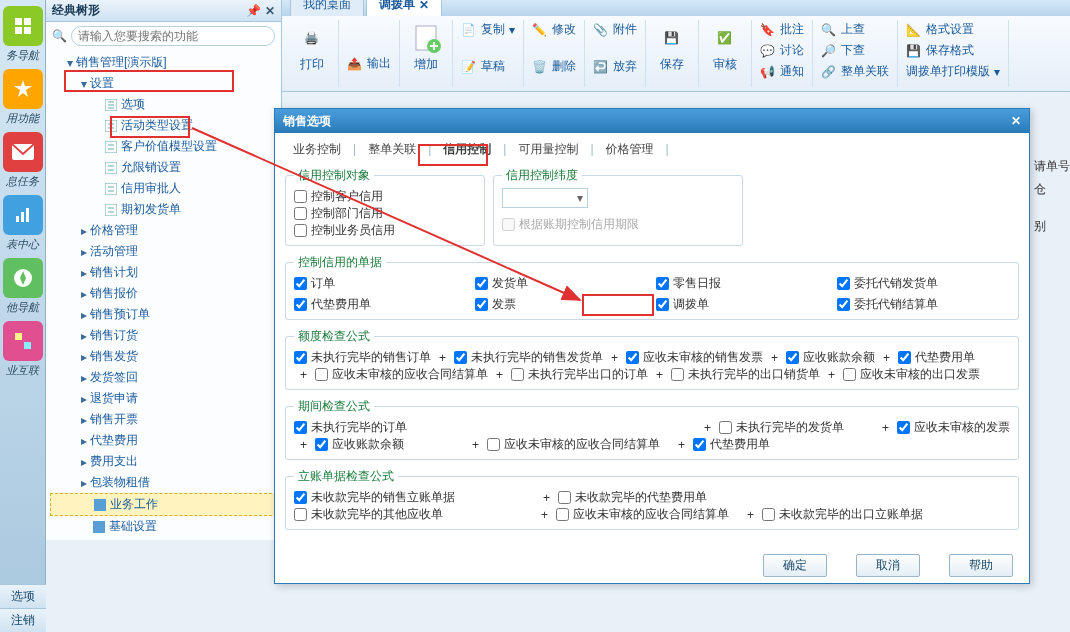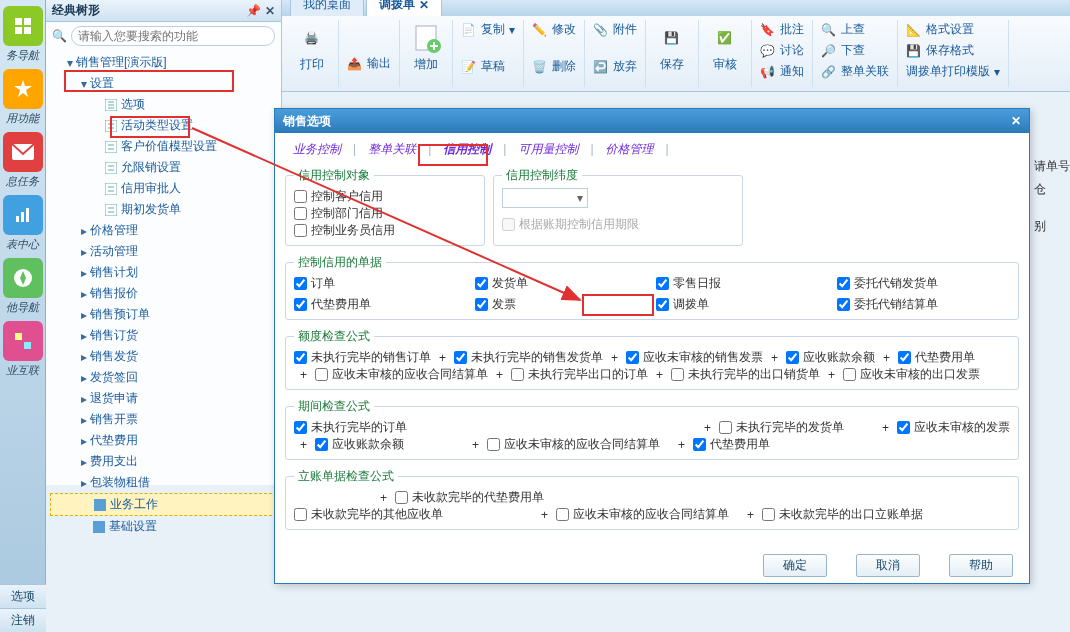--- a/index.html
+++ b/index.html
@@ -4,21 +4,21 @@
 <style>
 * { box-sizing: border-box; margin: 0; padding: 0; font-family: "Microsoft YaHei", sans-serif; font-size: 12px; }
 body { background: #e8f0f8; width: 1070px; height: 632px; overflow: hidden; position: relative; }
 
 
 .app-iconbar { position: absolute; left: 0; top: 0; width: 46px; height: 632px; background: linear-gradient(#d6e8f5,#a8c7de); border-right: 1px solid #8fb2c9; }
 .app-iconbar .ic { width: 40px; height: 40px; margin: 6px auto 0; border-radius: 6px; display: flex; align-items: center; justify-content: center; }
 .app-iconbar .lbl { text-align: center; color: #2a4a60; font-size: 11px; margin-top: 2px; font-style: italic; }
 
 
-.tree-panel { position: absolute; left: 46px; top: 0; width: 236px; height: 485px; background: #fbfdff; border-right: 1px solid #a8c7de; }
+.tree-panel { position: absolute; left: 46px; top: 0; width: 236px; height: 540px; background: #fbfdff; border-right: 1px solid #a8c7de; }
 .tree-header { height: 22px; background: linear-gradient(#eaf3fb,#cfe2f1); border-bottom: 1px solid #a8c7de; display: flex; align-items: center; padding: 0 6px; color: #1a3a55; font-weight: bold; }
 .tree-header .pin { margin-left: auto; color: #3a5a70; }
 .search-row { padding: 4px 6px; display: flex; align-items: center; gap: 4px; }
 .search-row .glass { color: #6a8aa0; }
 .search-row input { flex: 1; border: 1px solid #b8d0e0; border-radius: 10px; padding: 2px 6px; color: #888; }
 .tree { padding: 2px 4px 4px 4px; overflow: auto; height: 560px; }
 .tree-node { display: flex; align-items: center; padding: 2px 0 2px 0; color: #1a5a9a; cursor: pointer; }
 .tree-node .tw { width: 12px; text-align: center; color: #3a6a9a; }
 .tree-node .ic { width: 14px; height: 14px; margin-right: 3px; display: inline-flex; align-items: center; justify-content: center; }
 .tree-node.selected { background: #fff3c0; border: 1px dashed #e0b000; text-align: center; }
@@ -40,21 +40,21 @@
 .rib-ico { width:32px; height:32px; display:flex; align-items:center; justify-content:center; }
 .rib-ico-sm { width:16px; height:16px; display:flex; align-items:center; justify-content:center; }
 .rib-col { display:flex; flex-direction:column; gap:2px; }
 
 
 .dialog-mask { position:absolute; left:274px; top:108px; width:756px; height:464px; }
 .dialog { width:756px; background:#fff; border:1px solid #2a7ab8; box-shadow: 2px 2px 8px rgba(0,0,0,0.2); }
 .dlg-title { height:24px; background: linear-gradient(#4a9edb,#2a7ab8); color:#fff; display:flex; align-items:center; padding:0 8px; font-weight:bold; }
 .dlg-title .x { margin-left:auto; color:#fff; font-weight:bold; cursor:pointer; }
 .dlg-tabs { height:28px; display:flex; align-items:center; gap:0; padding: 4px 8px 0 8px; }
-.dlg-tab { padding:3px 10px; color:#6d28d9; cursor:pointer;font-style:italic; }
+.dlg-tab { padding:3px 10px; color:#404040; cursor:pointer; }
 .dlg-tab.active { font-weight:bold; }
 .dlg-tab-sep { color:#a0b8c8; padding:0 2px; }
 .dlg-body { padding: 6px 10px 10px 10px; }
 fieldset { border:1px solid #c8d8e6; border-radius:3px; margin-bottom:8px; padding: 4px 8px 6px 8px; }
 legend { color:#1a7a3a; padding:0 4px; font-size:12px; }
 .grid4 { display:grid; grid-template-columns: repeat(4, 1fr); gap:4px 8px; }
 .chk { display:flex; align-items:center; gap:4px; color:#333; }
 .chk input { width:13px; height:13px; }
 .combo { width:86px; height:20px; border:1px solid #b8d0e0; background:#fff; display:flex; align-items:center; justify-content:flex-end; padding-right:4px; color:#666; }
 .formula-row { display:flex; align-items:center; flex-wrap:wrap; gap:4px 2px; }
@@ -602,20 +602,24 @@
         <label class="chk">
               <input type="checkbox" checked="" style="">
               <span>代垫费用单</span>
             </label>
       </div>
     </fieldset>
 
     <fieldset>
           <legend>立账单据检查公式</legend>
       <div class="formula-row">
+        <label class="chk">
+              <input type="checkbox" checked="" style="">
+              <span>未收款完毕的销售立账单据</span>
+            </label>
         <span class="plus" style="margin-left:80px">+</span>
         <label class="chk">
               <input type="checkbox" style="">
               <span>未收款完毕的代垫费用单</span>
             </label>
       </div>
       <div class="formula-row">
         <label class="chk">
               <input type="checkbox" style="">
               <span>未收款完毕的其他应收单</span>

